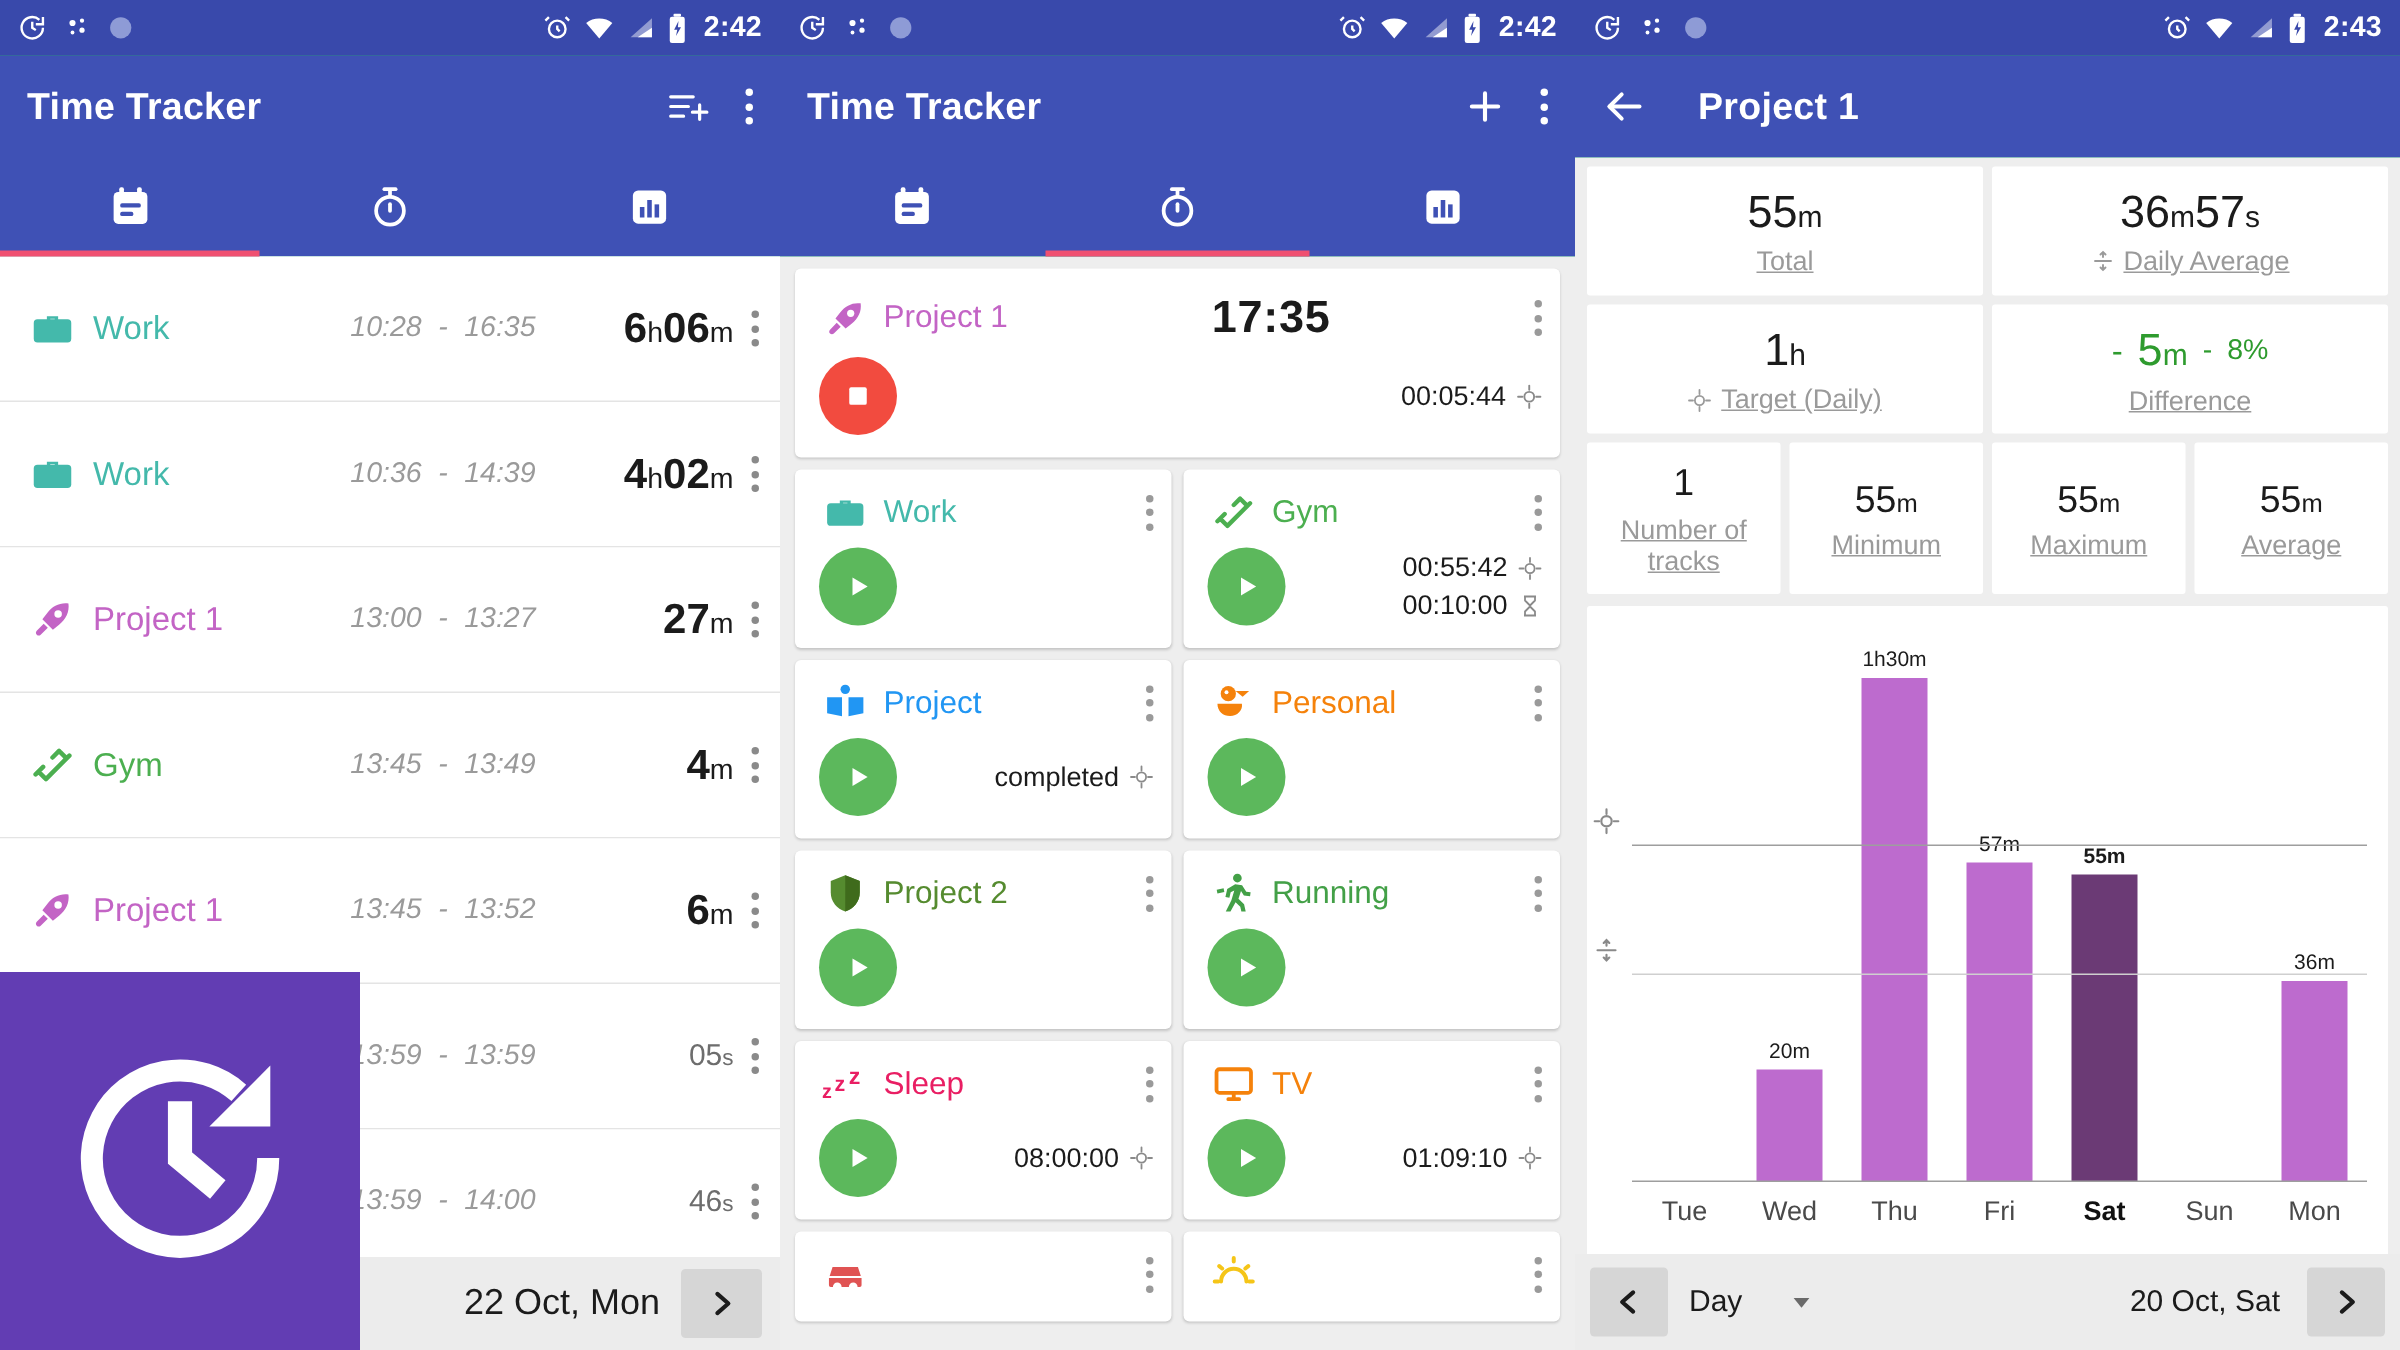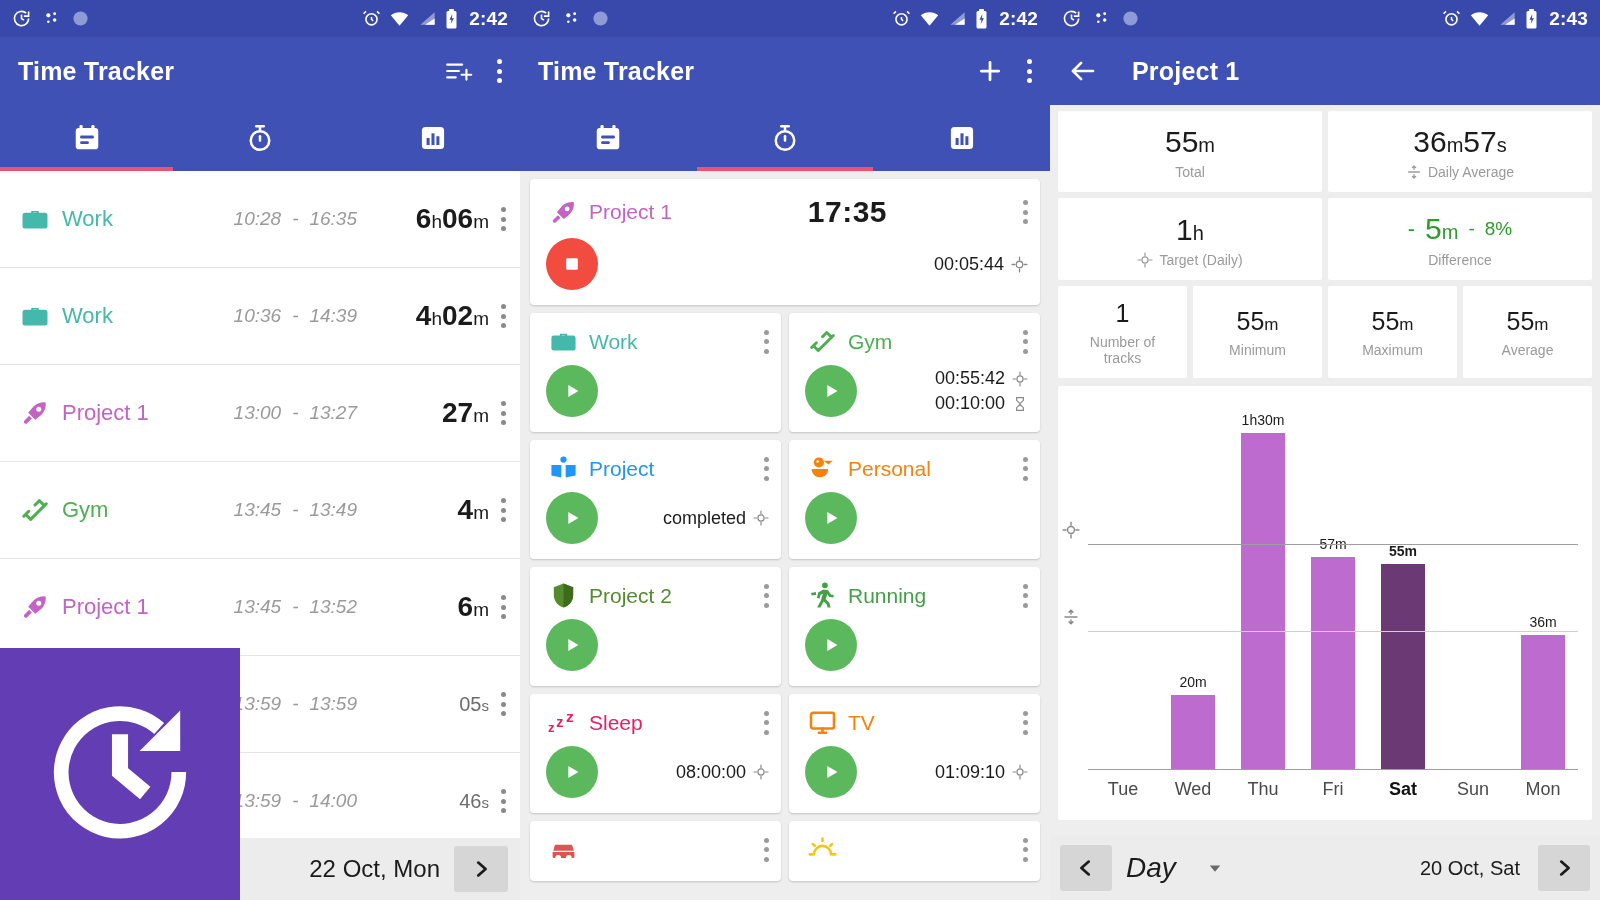--- a/index.html
+++ b/index.html
@@ -100,21 +100,21 @@
   .stat-grid2 { display:grid; grid-template-columns:1fr 1fr; gap:6px; margin-bottom:6px; }
   .stat-grid4 { display:grid; grid-template-columns:repeat(4,1fr); gap:6px; margin-bottom:8px; }
   .stat-card {
     background:#fff; border-radius:2px; padding:14px 6px 12px;
     display:flex; flex-direction:column; align-items:center; justify-content:center;
   }
   .stat-val { font-size:30px; color:#1b1b1b; line-height:1.1; }
   .stat-val .u { font-size:20px; }
   .stat-val.sm { font-size:25px; }
   .stat-val.sm .u { font-size:17px; }
-  .stat-lbl { font-size:14px; color:#9a9a9a; margin-top:6px; display:flex; align-items:center; gap:6px; text-align:center; line-height:1.15; }
+  .stat-lbl { font-size:18px; color:#9a9a9a; margin-top:6px; display:flex; align-items:center; gap:6px; text-align:center; line-height:1.15;text-decoration:underline; }
   .stat-lbl.two { flex-direction:column; gap:0; }
   .diff-row { display:flex; align-items:center; gap:10px; }
   .diff-sign { font-size:22px; }
   .diff-val { font-size:30px; font-weight:normal; }
   .diff-val .u { font-size:20px; }
   .diff-pct { font-size:19px; }
 
   
   .chart-card { background:#fff; border-radius:2px; height:434px; position:relative; padding:10px 14px 0 30px; }
   .chart-area { position:relative; height:374px; }
@@ -129,21 +129,21 @@
   .xlabels { display:flex; padding-top:9px; }
   .xlabel { flex:1; text-align:center; font-size:18px; color:#4a4a4a; }
   .xlabel.hl { font-weight:bold; color:#111; }
 
   .range-bar {
     position:absolute; left:0; bottom:0; width:100%; height:64px; background:#ececec;
     display:flex; align-items:center; padding:0 10px; gap:14px;
   }
   .range-nav { width:52px; height:46px; background:#d6d6d6; border-radius:3px; display:flex; align-items:center; justify-content:center; cursor:pointer; }
   .range-sel { display:flex; align-items:center; gap:30px; cursor:pointer; }
-  .range-sel-label { font-size:28px; color:#1b1b1b;font-style:italic; }
+  .range-sel-label { font-size:20px; color:#1b1b1b; }
   .range-date { margin-left:auto; font-size:20px; color:#1b1b1b; margin-right:4px; }
 </style>
 </head>
 <body>
 
 <div class="panel" id="panel-records">
 
   <div class="statusbar">
     <div class="sb-left">
       <svg class="sb-ico" width="19" height="19" viewBox="0 0 24 24" fill="none" stroke="#fff" stroke-width="2">

